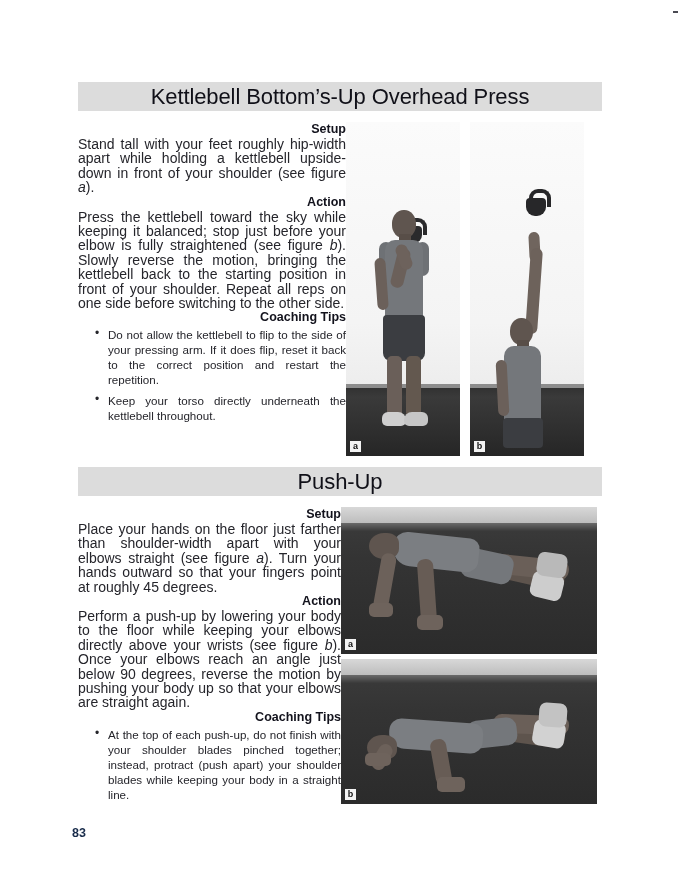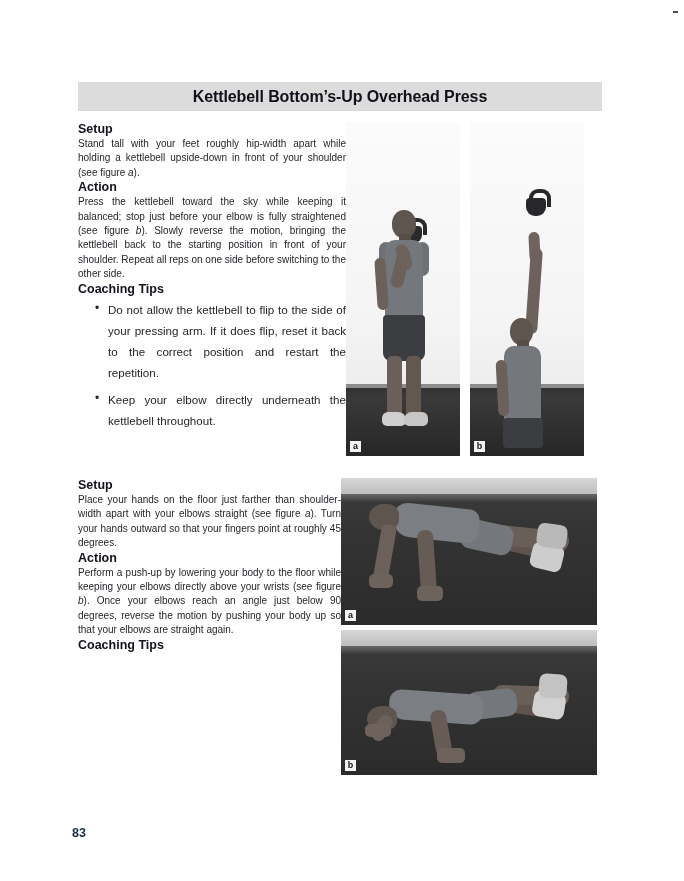--- a/index.html
+++ b/index.html
@@ -43,22 +43,22 @@
 
   .title-bar {
     height: 29px;
     background: #dcdcdc;
     display: flex;
     align-items: center;
     justify-content: center;
   }
   .title-bar h2 {
     margin: 0;
-    font-size: 16px;
-    font-weight: bold;
+    font-size: 22px;
+    font-weight: normal;
     letter-spacing: -0.1px;
     color: #101018;
     font-family: "Liberation Sans", sans-serif;
   }
 
   .body-row {
     display: flex;
     align-items: flex-start;
     margin-top: 11px;
   }
@@ -74,41 +74,42 @@
     flex: 1 1 auto;
     display: flex;
   }
 
   h3.sub {
     margin: 0 0 1px 0;
     font-size: 12.5px;
     font-weight: bold;
     color: #12121c;
     font-family: "Liberation Sans", sans-serif;
+    text-align: right;
   }
   h3.sub.spaced { }
 
   p.body {
     margin: 0;
-    font-size: 10px;
+    font-size: 14px;
     line-height: 14.4px;
     text-align: justify;
     color: #25252b;
   }
   p.body i { font-style: italic; }
 
   ul.tips {
     margin: 3px 0 0 0;
     padding: 0 0 0 30px;
     list-style: none;
   }
   ul.tips li {
     position: relative;
     font-size: 11.6px;
-    line-height: 21px;
+    line-height: 15px;
     text-align: justify;
     color: #25252b;
     margin-bottom: 6px;
     padding-left: 0;
   }
   ul.tips li:before {
     content: "\2022";
     position: absolute;
     left: -13px;
     top: -1px;
@@ -322,21 +323,21 @@
 
         <h3 class="sub">Setup</h3>
         <p class="body">Stand tall with your feet roughly hip-width apart while holding a kettlebell upside-down in front of your shoulder (see figure <i>a</i>).</p>
 
         <h3 class="sub spaced">Action</h3>
         <p class="body">Press the kettlebell toward the sky while keeping it balanced; stop just before your elbow is fully straightened (see figure <i>b</i>). Slowly reverse the motion, bringing the kettlebell back to the starting position in front of your shoulder. Repeat all reps on one side before switching to the other side.</p>
 
         <h3 class="sub spaced">Coaching Tips</h3>
         <ul class="tips">
           <li>Do not allow the kettlebell to flip to the side of your pressing arm. If it does flip, reset it back to the correct position and restart the repetition.</li>
-          <li>Keep your elbow directly underneath the kettlebell throughout.</li>
+          <li>Keep your torso directly underneath the kettlebell throughout.</li>
         </ul>
 
       </div>
 
       <div class="photo-col">
 
         <figure class="photo kb-photo" style="margin:0;">
           <div class="kb-bg"></div>
           <div class="kb-floor"></div>
           <div class="fig a-kb-handle"></div>
@@ -372,33 +373,37 @@
           <div class="fig a-legL" style="top:318px;left:36px;height:0;"></div>
           <figcaption class="fig-label">b</figcaption>
         </figure>
 
       </div>
     </div>
   </section>
 
   <section class="exercise ex-2">
 
+    <div class="title-bar">
+      <h2>Push-Up</h2>
+    </div>
 
     <div class="body-row">
 
       <div class="text-col">
 
         <h3 class="sub">Setup</h3>
         <p class="body">Place your hands on the floor just farther than shoulder-width apart with your elbows straight (see figure <i>a</i>). Turn your hands outward so that your fingers point at roughly 45 degrees.</p>
 
         <h3 class="sub spaced">Action</h3>
         <p class="body">Perform a push-up by lowering your body to the floor while keeping your elbows directly above your wrists (see figure <i>b</i>). Once your elbows reach an angle just below 90 degrees, reverse the motion by pushing your body up so that your elbows are straight again.</p>
 
         <h3 class="sub spaced">Coaching Tips</h3>
         <ul class="tips">
+          <li>At the top of each push-up, do not finish with your shoulder blades pinched together; instead, protract (push apart) your shoulder blades while keeping your body in a straight line.</li>
         </ul>
 
       </div>
 
       <div class="photo-col pu-col">
 
         <figure class="photo pu-photo" style="margin:0;">
           <div class="pu-bg"></div>
           <div class="pu-wall"></div>
           <div class="pu-base"></div>

